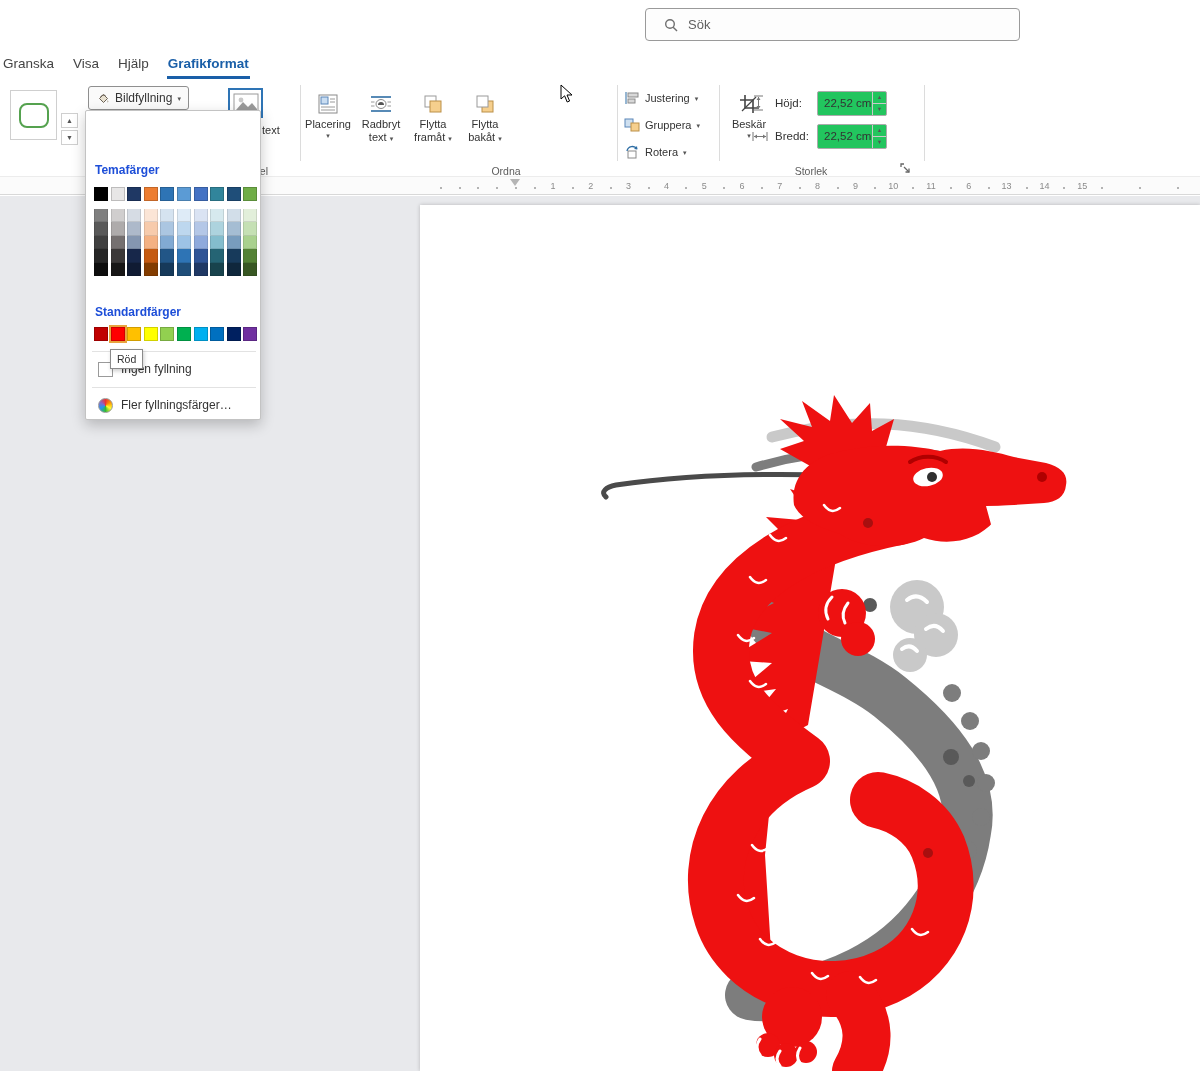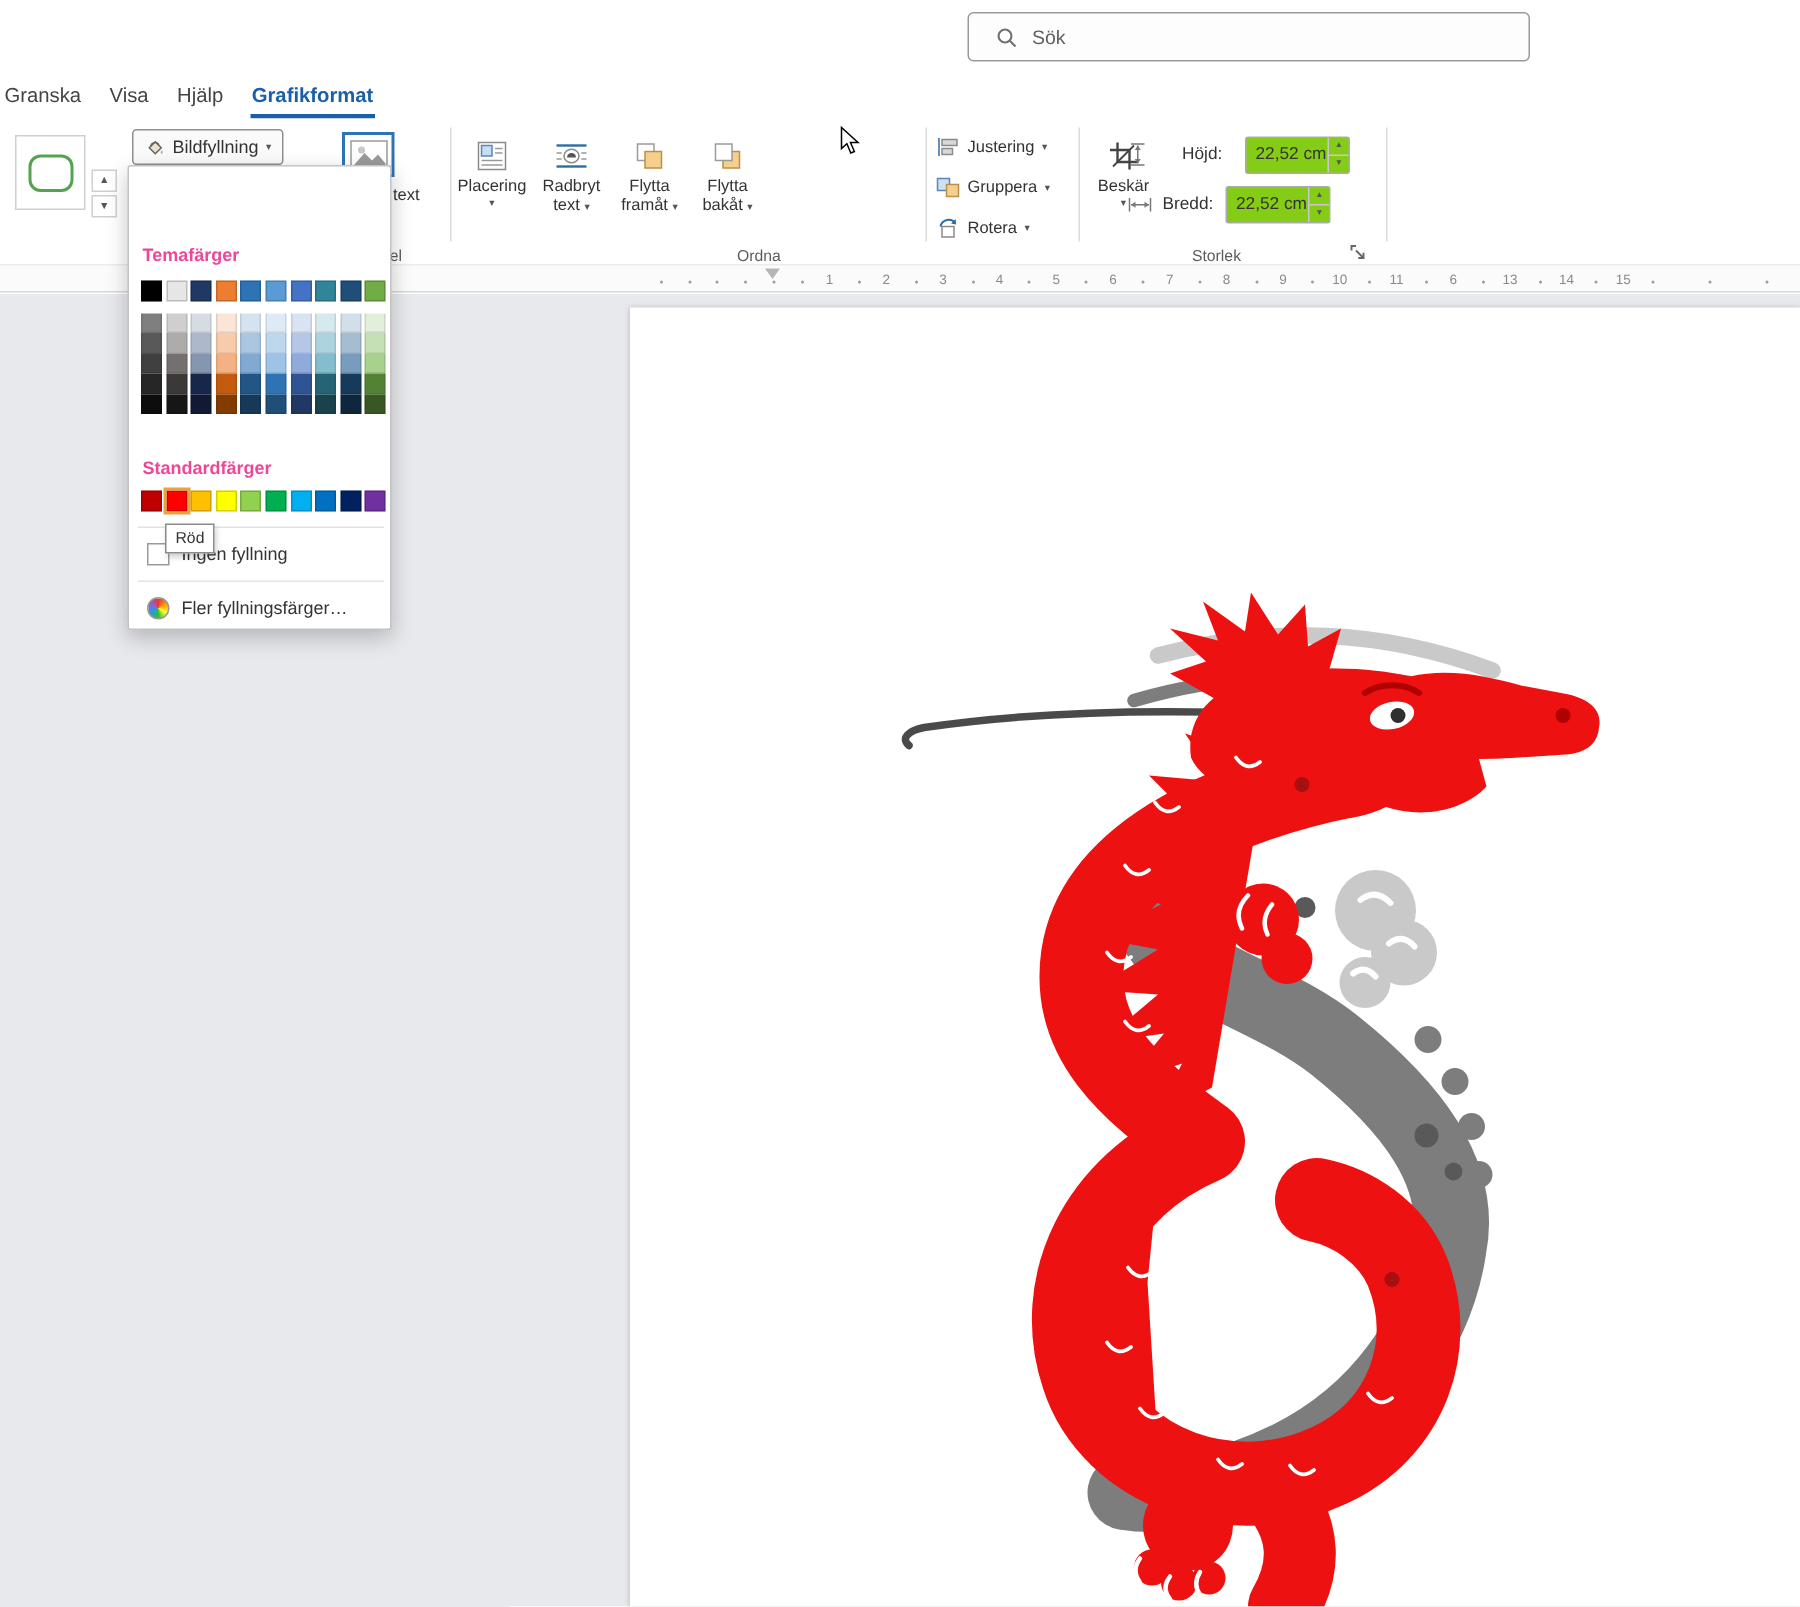--- a/index.html
+++ b/index.html
@@ -31,42 +31,42 @@
   .stylebox { position:absolute; left:10px; top:11px; width:47px; height:50px; background:#fff; border:1px solid #cfcfcf; display:flex; align-items:center; justify-content:center; }
   .stylebox .shape { width:30px; height:25px; border:2px solid #55a24f; border-radius:8px; background:#fff; }
   .gal-arrow { position:absolute; left:61px; width:17px; height:15px; background:#fff; border:1px solid #cfcfcf; font-size:7px; color:#555; display:flex; align-items:center; justify-content:center; }
 
   .bildfyll-btn { position:absolute; left:88px; top:7px; height:24px; padding:0 7px; background:#fafafa;
     border:1px solid #8f8f8f; border-radius:3px; display:flex; align-items:center; gap:5px; font-size:12px; color:#333; }
 
   .picstyle { position:absolute; left:228px; top:9px; width:35px; height:30px; border:2px solid #2e74b5; background:#fff; display:flex; align-items:center; justify-content:center; }
 
   .sizerow { position:absolute; height:26px; display:flex; align-items:center; font-size:11.5px; color:#333; }
-  .sizebox { position:relative; width:70px; height:25px; border:1px solid #ababab; background:#84cc16; border-radius:2px;
+  .sizebox { position:relative; width:70px; height:25px; border:1px solid #ababab; background:#22c55e; border-radius:2px;
     font-size:11.5px; display:flex; align-items:center; padding-left:6px; }
   .spin { position:absolute; right:0; top:0; width:14px; height:100%; border-left:1px solid #c9c9c9; display:flex; flex-direction:column; }
   .spin div { flex:1; font-size:5.5px; color:#555; display:flex; align-items:center; justify-content:center; }
   .spin div:first-child { border-bottom:1px solid #c9c9c9; }
 
   
   .ruler { position:absolute; left:0; top:176px; width:1200px; height:19px; background:#fbfbfb;
     border-top:1px solid #ececec; border-bottom:1px solid #d8d8d8; }
   .rnum { position:absolute; top:4px; transform:translateX(-50%); font-size:9px; color:#8a8a8a; }
   .rdot { position:absolute; top:10px; width:2px; height:2px; border-radius:50%; background:#9b9b9b; }
   .indent-marker { position:absolute; left:510px; top:2px; width:0; height:0;
     border-left:5px solid transparent; border-right:5px solid transparent; border-top:7px solid #b5b5b5; }
 
   
   .docarea { position:absolute; left:0; top:196px; width:1200px; height:875px; background:#e8e9ec; }
   .page { position:absolute; left:420px; top:9px; width:780px; height:866px; background:#fff; box-shadow:0 0 4px rgba(0,0,0,.22); }
 
   
   .dropdown { position:absolute; left:85px; top:110px; width:176px; height:310px; background:#fff;
     border:1px solid #c3c3c3; border-radius:2px; box-shadow:0 5px 14px rgba(0,0,0,.22); z-index:50; font-size:12px; }
-  .dd-heading { position:absolute; left:9px; font-size:12px; font-weight:bold; color:#ec4899; }
+  .dd-heading { position:absolute; left:9px; font-size:12px; font-weight:bold; color:#1d4ed8; }
   .swrow { position:absolute; left:8px; display:flex; column-gap:2.6px; }
   .swatch { width:14px; height:14px; border:1px solid rgba(0,0,0,.18); cursor:pointer; }
   .swatch.sel { outline:2px solid var(--selection); outline-offset:0px; }
   #variant-grid { position:absolute; left:8px; top:98px; display:grid; grid-template-columns:repeat(10,14px); column-gap:2.6px; }
   .variant { width:14px; height:13.4px; border:1px solid rgba(0,0,0,.10); border-top:none; cursor:pointer; }
   .dd-divider { position:absolute; left:6px; width:164px; height:1px; background:#e2e2e2; }
   .dd-item { position:absolute; left:0; width:176px; height:28px; display:flex; align-items:center; gap:8px; padding-left:12px; color:#333; }
   .nofill-swatch { width:15px; height:15px; background:#fff; border:1px solid #9a9a9a; }
   .wheel { width:15px; height:15px; border-radius:50%; border:1px solid #999;
     background:conic-gradient(#e33,#f90,#ff3,#3b3,#29e,#86c,#e33); }
@@ -236,21 +236,21 @@
   </div>
 
   <div class="sizerow" style="left:752px; top:11px;">
     <svg width="13" height="16" viewBox="0 0 13 16">
       <line x1="2" y1="1" x2="11" y2="1" stroke="#777"></line>
         <line x1="2" y1="15" x2="11" y2="15" stroke="#777"></line>
       <line x1="6.5" y1="2" x2="6.5" y2="14" stroke="#777"></line>
       <path d="M6.5 2 L4.5 5 L8.5 5 Z" fill="#777"></path>
         <path d="M6.5 14 L4.5 11 L8.5 11 Z" fill="#777"></path>
     </svg>
-    <span style="margin-left:23px; width:42px;">Höjd:</span>
+    <span style="margin-left:10px; width:42px;">Höjd:</span>
     <div class="sizebox">
       <span>22,52 cm</span>
       <div class="spin">
           <div>▲</div>
           <div>▼</div>
         </div>
     </div>
   </div>
 
   <div class="sizerow" style="left:752px; top:44px;">

